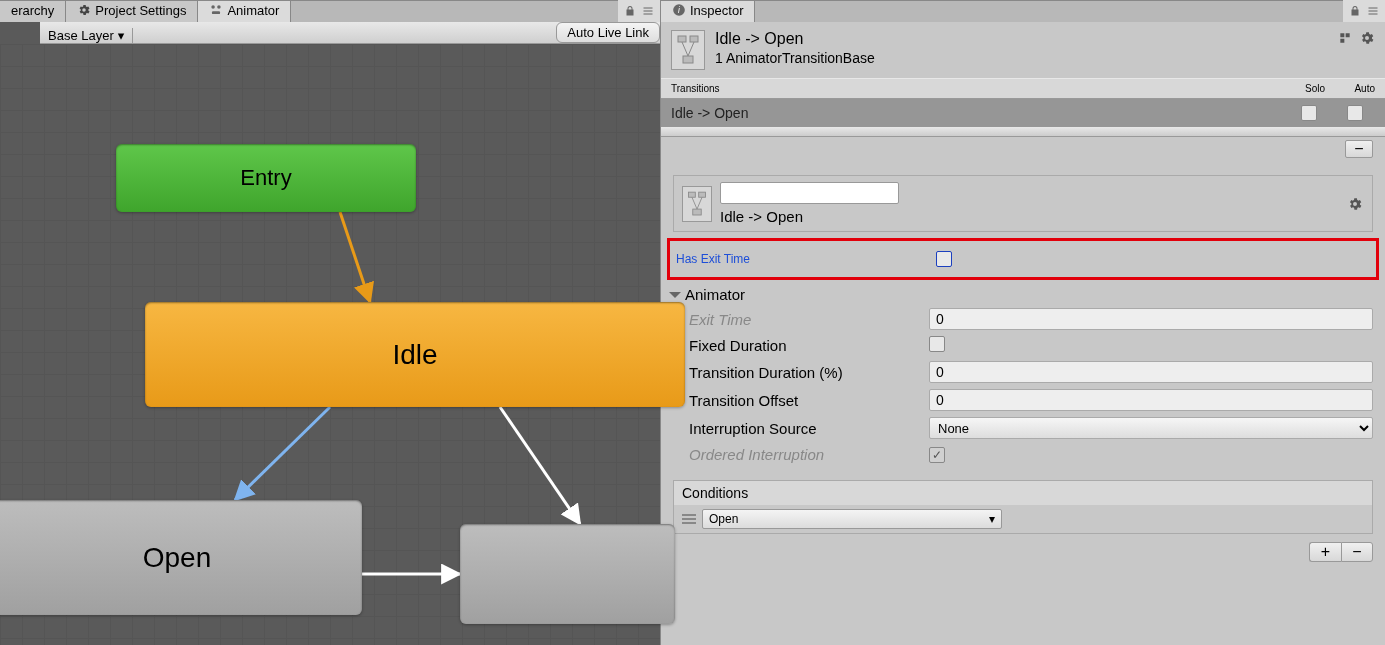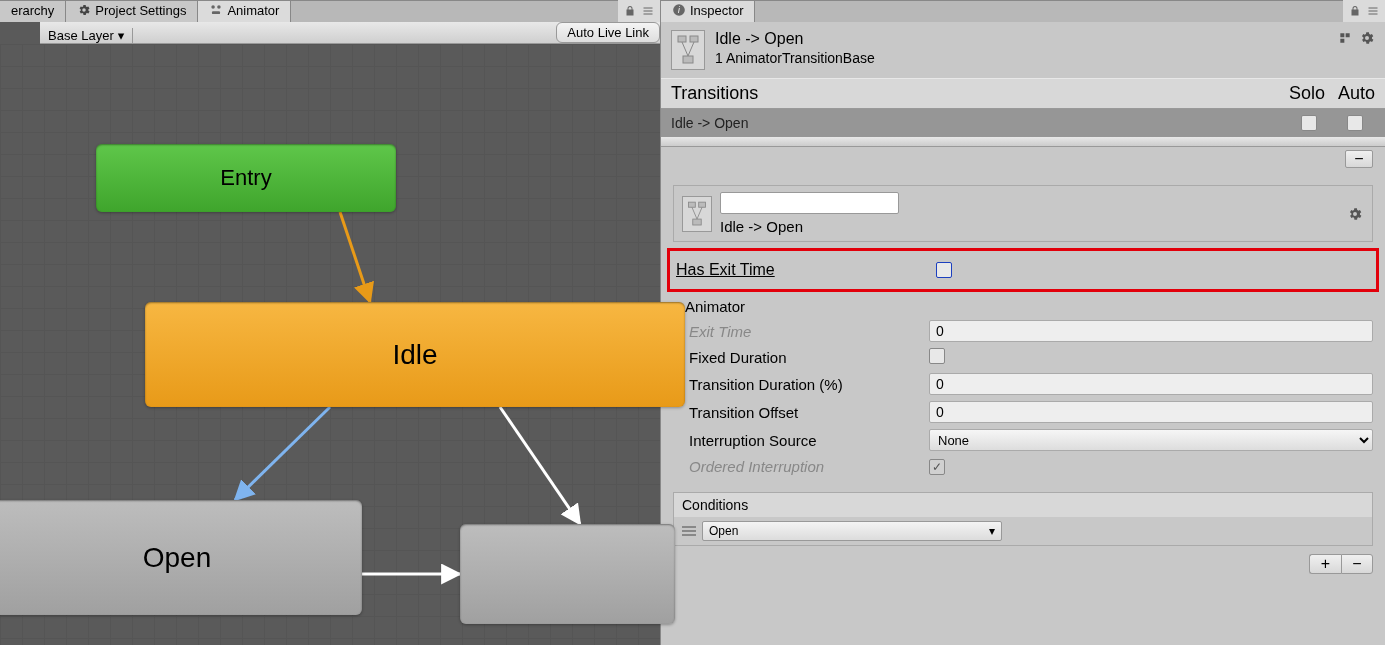--- a/index.html
+++ b/index.html
@@ -22,51 +22,51 @@
 
 
 .canvas { position: relative; width: 100%; height: calc(100% - 44px); background: #5a5a5a; }
 .grid { position: absolute; inset: 0;
   background-image:
     linear-gradient(#555 1px, transparent 1px),
     linear-gradient(90deg, #555 1px, transparent 1px);
   background-size: 22px 22px;
 }
 .node { position: absolute; border-radius: 6px; display: flex; align-items: center; justify-content: center; font-size: 22px; box-shadow: 0 1px 2px rgba(0,0,0,.4) inset, 0 1px 3px rgba(0,0,0,.3); }
-.node.entry { background: linear-gradient(#5fc74a,#3fa52c); width: 300px; height: 68px; left: 96px; top: 100px; color:#000; }
+.node.entry { background: linear-gradient(#5fc74a,#3fa52c); width: 300px; height: 68px; left: 116px; top: 100px; color:#000; }
 .node.idle { background: linear-gradient(#f7b742,#e89a18); width: 540px; height: 105px; left: 145px; top: 258px; font-size: 28px; color:#000; }
 .node.open { background: linear-gradient(#bdbdbd,#a0a0a0); width: 370px; height: 115px; left: -8px; top: 456px; font-size: 28px; color:#000; }
 .node.blank { background: linear-gradient(#bdbdbd,#a0a0a0); width: 215px; height: 100px; left: 460px; top: 480px; }
 
 
 svg.arrows { position: absolute; inset: 0; width: 100%; height: 100%; pointer-events: none; }
 
 
 .insp-body { padding: 0; font-size: 13px; }
 .insp-header { display: flex; align-items: flex-start; padding: 8px 10px; gap: 10px; background: #c8c8c8; }
 .thumb { width: 34px; height: 40px; background: #d8d8d8; border: 1px solid #999; display:flex; align-items:center; justify-content:center; }
 .insp-title { font-size: 16px; }
 .insp-sub { font-size: 14px; margin-top: 2px; }
 .header-icons { margin-left: auto; display: flex; gap: 6px; }
 
-.section-hdr { background: #d8d8d8; border-top: 1px solid #e8e8e8; border-bottom: 1px solid #999; padding: 4px 10px; display: flex; font-size: 18px; }
+.section-hdr { background: #d8d8d8; border-top: 1px solid #e8e8e8; border-bottom: 1px solid #999; padding: 4px 10px; display: flex; font-size: 10px; }
 .trans-row { background: #969696; color: #222; padding: 6px 10px; display: flex; align-items: center; font-size: 14px; }
 .chk { width: 16px; height: 16px; background: #e8e8e8; border: 1px solid #888; border-radius: 2px; cursor: pointer; display:inline-flex; align-items:center; justify-content:center; }
 .chk.disabled { background: #d0d0d0; }
 .chk.checked::after { content: "✓"; color: #555; font-size: 12px; }
 .minibar { height: 10px; background: linear-gradient(#e8e8e8,#ccc); border-bottom: 1px solid #999; }
 .minus-btn { width: 28px; height: 18px; background: linear-gradient(#f0f0f0,#d8d8d8); border: 1px solid #999; border-radius: 2px; margin-left: auto; display:flex; align-items:center; justify-content:center; cursor:pointer; font-size:16px; }
 
 .box { margin: 14px 12px 6px 12px; border: 1px solid #aaa; background: #c8c8c8; padding: 6px 8px; position: relative; }
 .box-row { display: flex; align-items: center; gap: 8px; }
 .name-field { flex: 1; height: 22px; background: #fff; border: 1px solid #999; border-radius: 2px; }
 .gear-side { width: 18px; display:flex; align-items:center; justify-content:center; }
 
 .highlight-box { border: 3px solid #e2000b; margin: 4px 6px; padding: 10px 6px; display: flex; align-items: center; }
-.highlight-box .lbl { color: #000000; font-size: 16px; width: 260px; text-decoration: underline; }
+.highlight-box .lbl { color: #1d4ed8; font-size: 12px; width: 260px; }
 .highlight-box .chk { border-color: #1b3fbf; }
 
 .foldout { display: flex; align-items: center; padding: 2px 8px; font-size: 15px; }
 .foldout .tri { width: 0; height: 0; border-style: solid; border-width: 6px 6px 0 6px; border-color: #666 transparent transparent transparent; margin-right: 4px; }
 
 .prop-row { display: flex; align-items: center; padding: 3px 12px 3px 28px; font-size: 15px; }
 .prop-row .lbl { width: 240px; }
 .prop-row .lbl.dim { color: #888; font-style: italic; }
 .prop-row .val { flex: 1; }
 .prop-row input[type=text] { width: 100%; height: 22px; background: #eee; border: 1px solid #aaa; border-radius: 2px; padding: 0 6px; font-size: 14px; }

